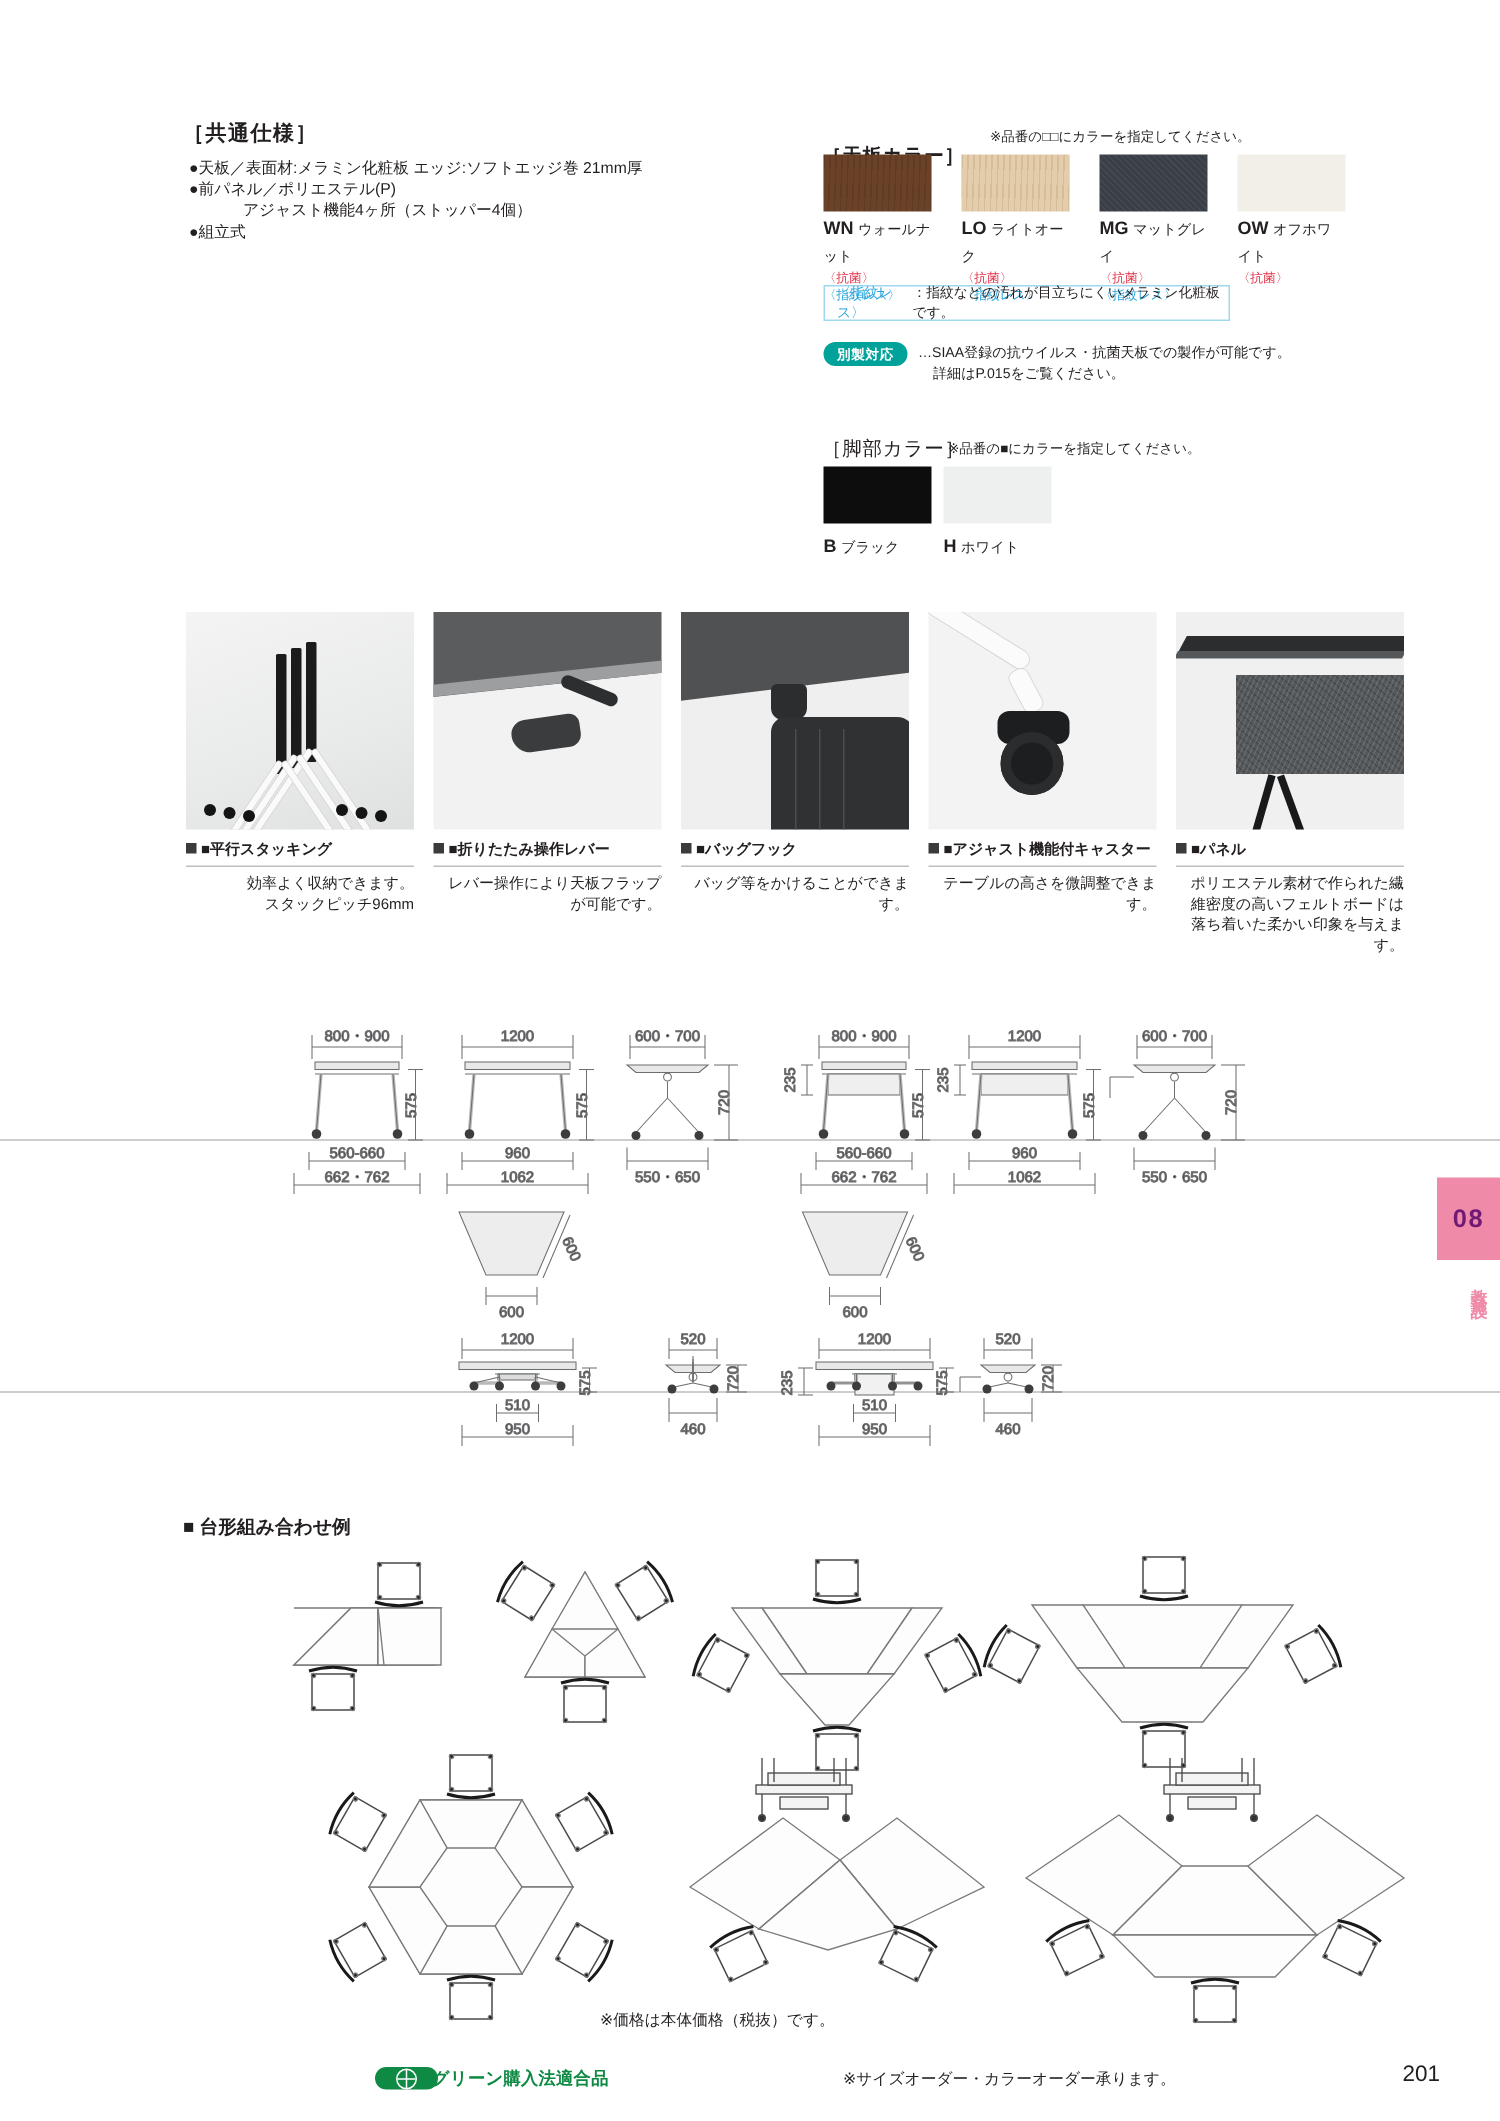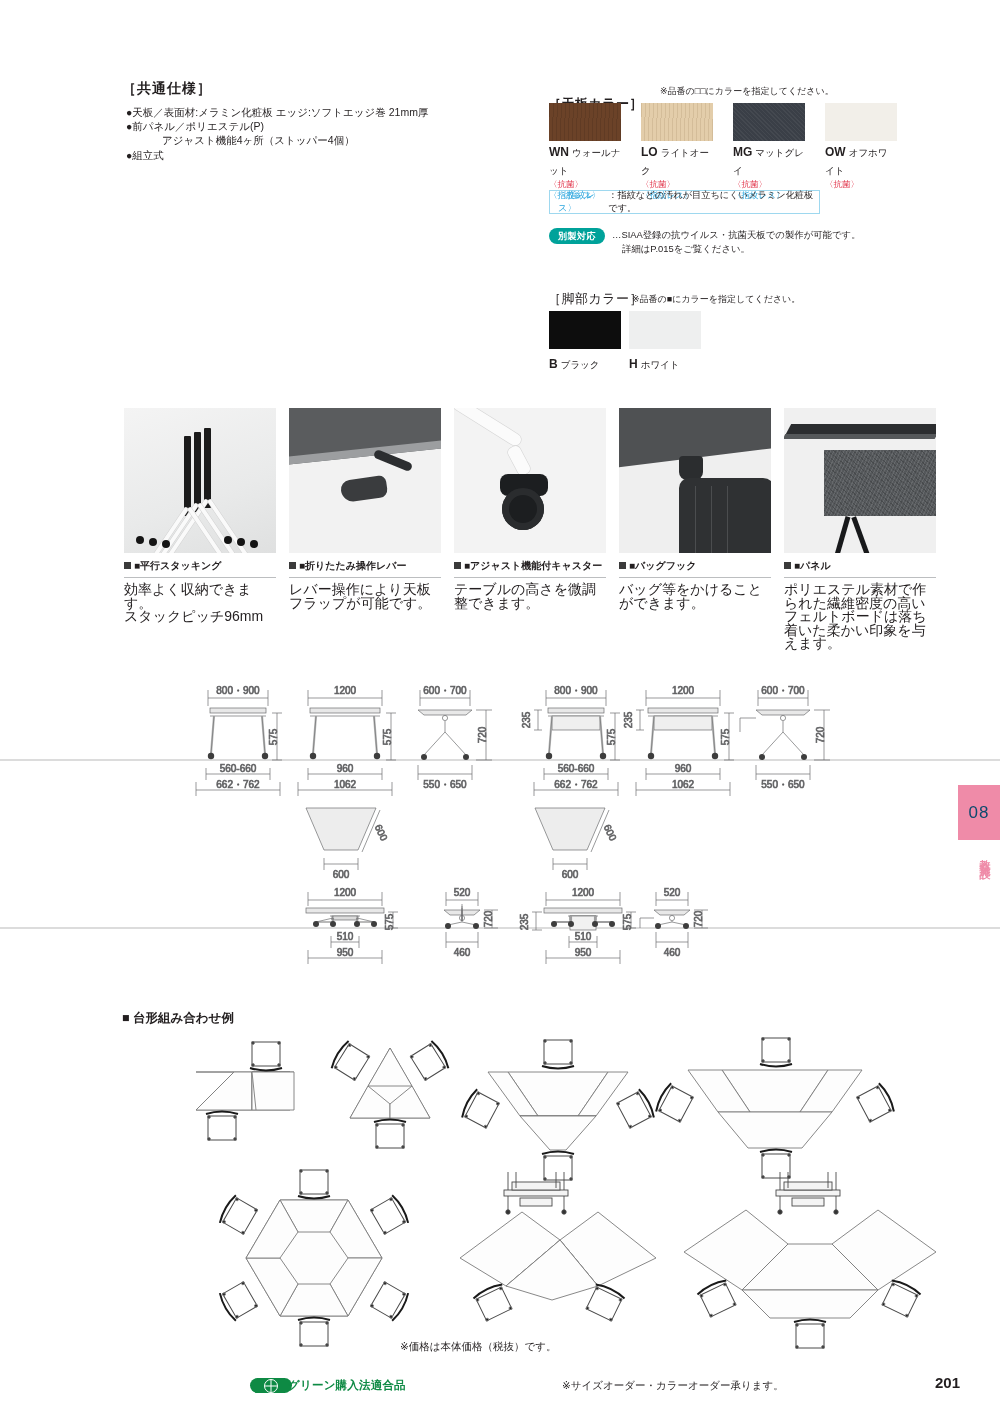--- a/index.html
+++ b/index.html
@@ -42,21 +42,21 @@
   .lsw{width:72px;}
   .lsw-chip{width:72px;height:38px;}
 
   
   #features{left:124px;top:408px;display:flex;gap:13px;}
   .feat{width:152px;}
   .feat-img{width:152px;height:145px;position:relative;overflow:hidden;background:#eceded;}
   .feat-head{margin-top:6px;font-size:10px;font-weight:bold;padding-bottom:4px;
              border-bottom:1px solid #bcbec0;white-space:nowrap;}
   .feat-head .sq{display:inline-block;width:7px;height:7px;background:#3b3b3b;margin-right:3px;}
-  .feat-body{margin-top:5px;font-size:14px;line-height:13.5px;}
+  .feat-body{margin-top:5px;font-size:10px;line-height:13.5px;text-align:right;}
 
   
   .p1{background:linear-gradient(160deg,#f4f4f4 0%,#e9eaea 60%,#dfe0e0 100%);}
   .p1 .top{position:absolute;width:7px;height:80px;background:#1b1b1b;border-radius:1px;}
   .p1 .leg{position:absolute;width:4px;height:72px;background:#fafafa;border-radius:2px;
            box-shadow:0 0 0 .5px #d2d2d2;}
   .p1 .cst{position:absolute;width:8px;height:8px;border-radius:50%;background:#141414;}
   
   .p2{background:#f2f2f2;}
   .p2 .slab{position:absolute;left:-20px;top:-10px;width:200px;height:58px;background:#5a5c5e;
@@ -103,34 +103,34 @@
 
   
   #drawings{left:0;top:660px;width:1000px;height:330px;}
   #arrange{left:0;top:1000px;width:1000px;height:360px;}
   svg{display:block;}
   .dt{font-size:10px;fill:#231f20;font-family:"Liberation Sans",sans-serif;}
 
   
   #tab{right:0;top:785px;width:42px;height:55px;background:#ef8ba8;display:flex;
        align-items:center;justify-content:center;}
-  #tab span{color:#0c4a6e;font-size:17px;font-weight:normal;letter-spacing:1px;}
+  #tab span{color:#701a75;font-size:17px;font-weight:bold;letter-spacing:1px;}
   #tab-label{right:8px;top:850px;width:26px;font-size:11px;color:#ef8ba8;font-weight:bold;
              writing-mode:vertical-rl;letter-spacing:3px;}
   #green-badge{left:250px;top:1378px;width:42px;height:15px;border-radius:8px;background:#0e8a44;
                display:flex;align-items:center;justify-content:center;}
   #green-badge .globe{width:12px;height:12px;border-radius:50%;border:1.2px solid #fff;position:relative;}
   #green-badge .globe:before{content:"";position:absolute;left:50%;top:0;width:1px;height:100%;
                background:#fff;transform:translateX(-50%);}
   #green-badge .globe:after{content:"";position:absolute;top:50%;left:0;width:100%;height:1px;
                background:#fff;transform:translateY(-50%);}
   #green-text{left:288px;top:1378px;font-size:11.5px;color:#0e8a44;font-weight:bold;letter-spacing:.2px;}
   #note1{left:400px;top:1340px;font-size:10.5px;}
   #note2{left:562px;top:1379px;font-size:10.5px;}
-  #pageno{left:935px;top:1374px;font-size:15px;font-weight:bold;}
+  #pageno{left:935px;top:1374px;font-size:15px;font-weight:normal;}
 </style>
 </head>
 <body>
 
 <div class="abs" id="spec-title">［共通仕様］</div>
 <div class="abs" id="spec-list">
   <div class="spec-line">●天板／表面材:メラミン化粧板 エッジ:ソフトエッジ巻 21mm厚</div>
   <div class="spec-line">●前パネル／ポリエステル(P)</div>
   <div class="spec-line spec-indent">アジャスト機能4ヶ所（ストッパー4個）</div>
   <div class="spec-line">●組立式</div>
@@ -217,41 +217,41 @@
       <div class="slab"></div>
         <div class="slab2"></div>
         <div class="arm"></div>
         <div class="pad"></div>
     </div>
     <div class="feat-head"><span class="sq"></span><span>■折りたたみ操作レバー</span></div>
     <div class="feat-body">レバー操作により天板フラップが可能です。</div>
   </div>
 
   <div class="feat">
-    <div class="feat-img p4">
-      <div class="pipe"></div>
-        <div class="pipe2"></div>
-        <div class="yoke"></div>
-        <div class="wheel"></div>
-    </div>
-    <div class="feat-head"><span class="sq"></span><span>■アジャスト機能付キャスター</span></div>
-    <div class="feat-body">テーブルの高さを微調整できます。</div>
-  </div>
-
-  <div class="feat">
     <div class="feat-img p3">
       <div class="slab"></div>
         <div class="hook"></div>
         <div class="bag"></div>
       <div class="bagl" style="left:76px;"></div>
         <div class="bagl" style="left:92px;"></div>
         <div class="bagl" style="left:108px;"></div>
     </div>
     <div class="feat-head"><span class="sq"></span><span>■バッグフック</span></div>
     <div class="feat-body">バッグ等をかけることができます。</div>
+  </div>
+
+  <div class="feat">
+    <div class="feat-img p4">
+      <div class="pipe"></div>
+        <div class="pipe2"></div>
+        <div class="yoke"></div>
+        <div class="wheel"></div>
+    </div>
+    <div class="feat-head"><span class="sq"></span><span>■アジャスト機能付キャスター</span></div>
+    <div class="feat-body">テーブルの高さを微調整できます。</div>
   </div>
 
   <div class="feat">
     <div class="feat-img p5">
       <div class="top"></div>
         <div class="top2"></div>
         <div class="felt"></div>
       <div class="legw"></div>
         <div class="legw2"></div>
     </div>

